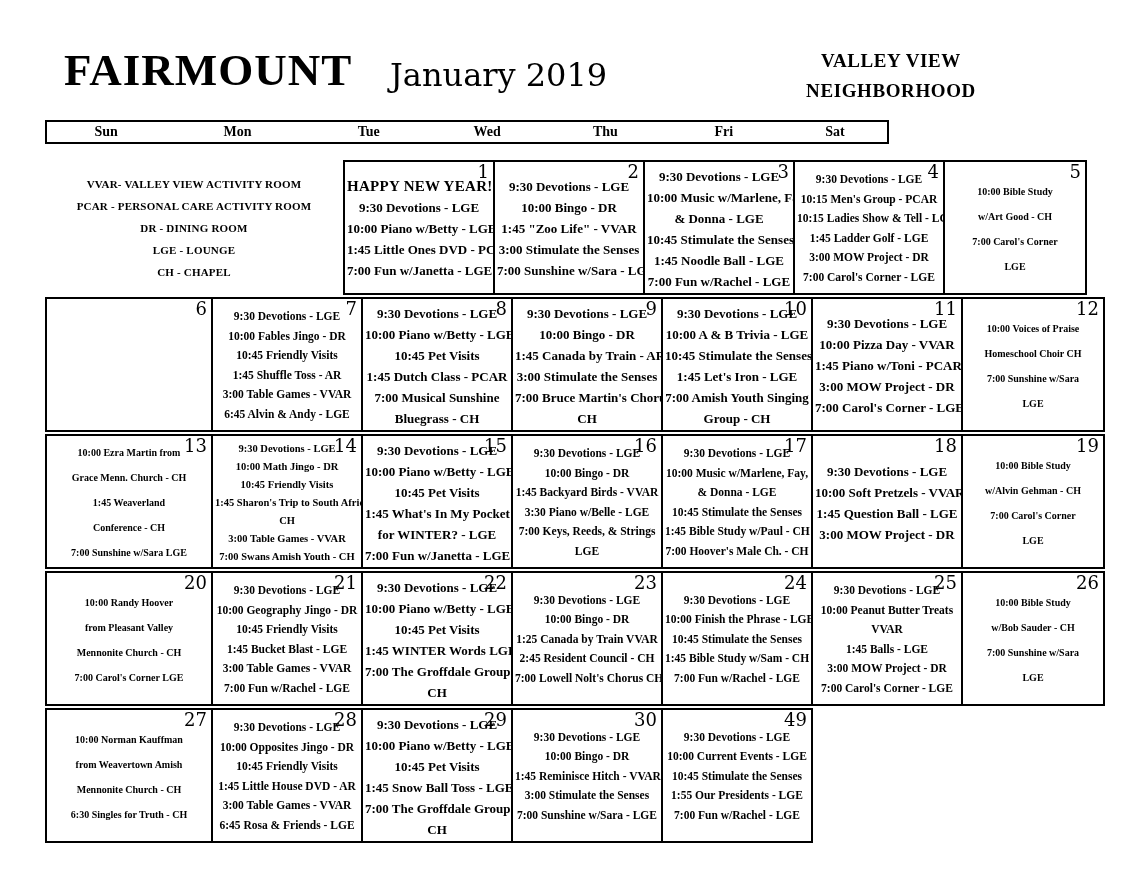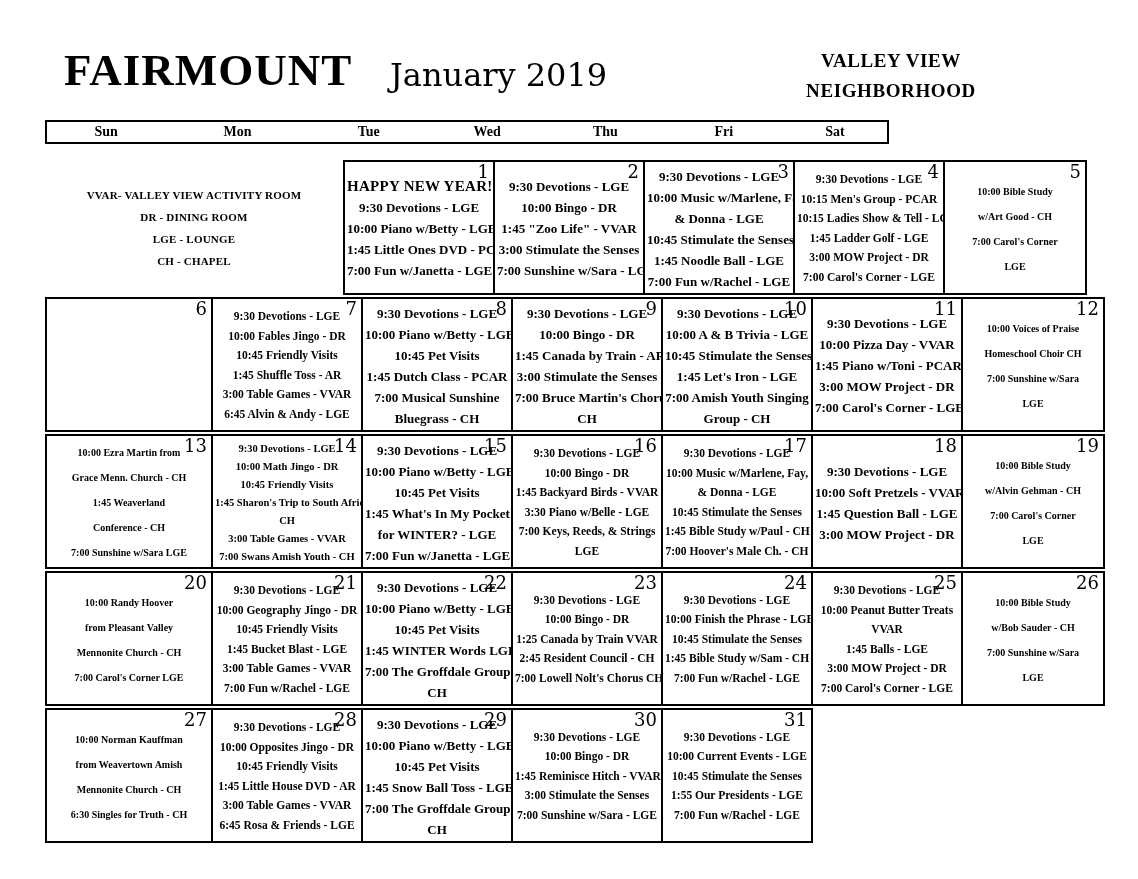--- a/index.html
+++ b/index.html
@@ -188,20 +188,21 @@
     <div class="dow-cell">Wed</div>
     <div class="dow-cell">Thu</div>
     <div class="dow-cell">Fri</div>
     <div class="dow-cell narrow">Sat</div>
   </div>
 
   <div class="grid" id="grid">
       <div class="week">
         <div class="legend-cell">
           <div class="legend-line">VVAR- VALLEY VIEW ACTIVITY ROOM</div>
+          <div class="legend-line">PCAR - PERSONAL CARE ACTIVITY ROOM</div>
           <div class="legend-line">DR - DINING ROOM</div>
           <div class="legend-line">LGE - LOUNGE</div>
           <div class="legend-line">CH - CHAPEL</div>
         </div>
         <div class="cell col-tue mid">
           <div class="daynum">1</div>
           <div class="events">
             <div class="evt happy">HAPPY NEW YEAR!</div>
             <div class="evt">9:30 Devotions - LGE</div>
             <div class="evt">10:00 Piano w/Betty - LGE</div>
@@ -503,21 +504,21 @@
           <div class="daynum">30</div>
           <div class="events">
             <div class="evt">9:30 Devotions - LGE</div>
             <div class="evt">10:00 Bingo - DR</div>
             <div class="evt">1:45 Reminisce Hitch - VVAR</div>
             <div class="evt">3:00 Stimulate the Senses</div>
             <div class="evt">7:00 Sunshine w/Sara - LGE</div>
           </div>
         </div>
         <div class="cell col-thu sm">
-          <div class="daynum">31</div>
+          <div class="daynum">49</div>
           <div class="events">
             <div class="evt">9:30 Devotions - LGE</div>
             <div class="evt">10:00 Current Events - LGE</div>
             <div class="evt">10:45 Stimulate the Senses</div>
             <div class="evt">1:55 Our Presidents - LGE</div>
             <div class="evt">7:00 Fun w/Rachel - LGE</div>
           </div>
         </div>
         <div class="cell col-fri sm empty-nb">
           <div class="events"></div>

